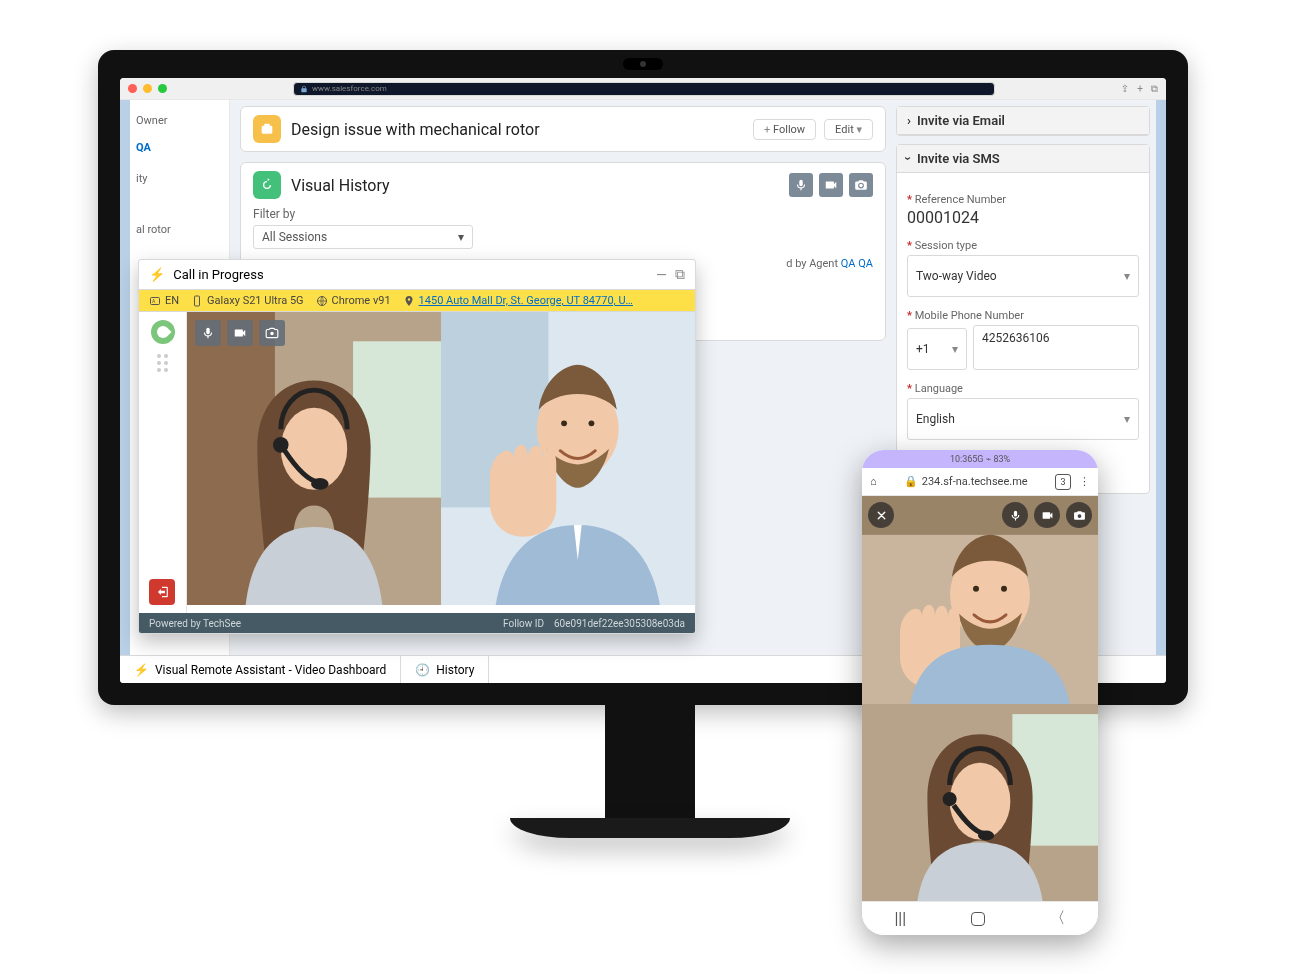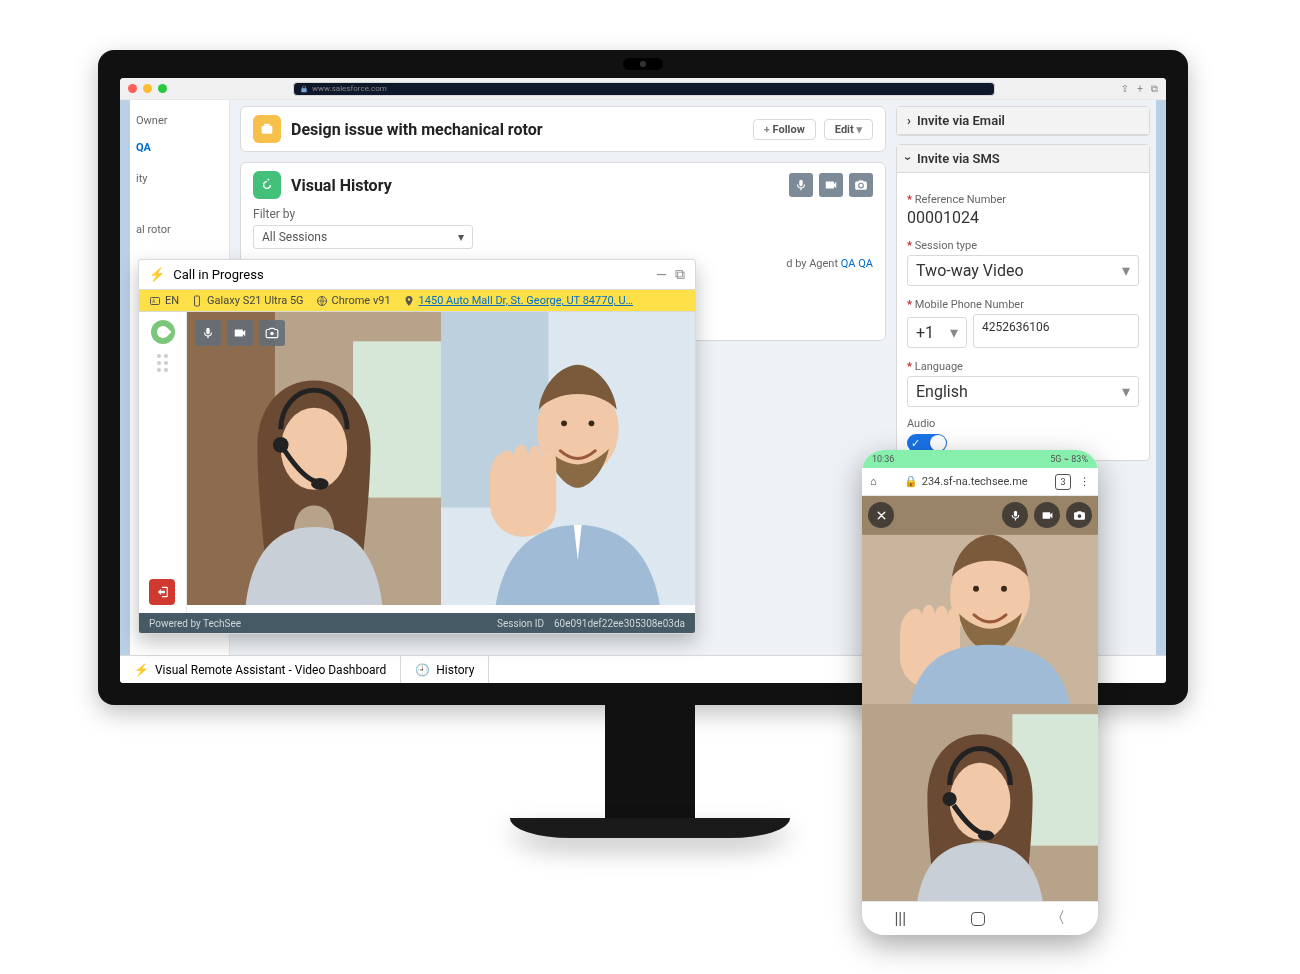--- a/index.html
+++ b/index.html
@@ -54,21 +54,21 @@
 
   
   .page { position:absolute; inset:22px 0 0 0; background:#eef2f6; display:flex; }
   .gutter{ width:10px; background:linear-gradient(#b9d0e6,#b9d0e6); }
   .leftcol { width:100px; background:#fff; border-right:1px solid var(--grey-200); padding:8px 6px; font-size:11px;}
   .leftcol .lbl{ color:var(--text-soft); margin-top:6px;}
   .leftcol .val{ color:var(--link); margin-top:14px;font-weight:bold;}
 
   .centercol { flex:1; padding:6px 10px; display:flex; flex-direction:column; gap:10px; position:relative;}
   .card { background:#fff; border:1px solid var(--grey-300); border-radius:6px; padding:8px 12px;}
-  .card-title{display:flex;align-items:center;gap:10px;font-weight:700;font-size:16px;color:#222;}
+  .card-title{display:flex;align-items:center;gap:10px;font-weight:400;font-size:16px;color:#222;}
   .sq-icon{width:28px;height:28px;border-radius:6px;display:flex;align-items:center;justify-content:center;color:#fff}
   .sq-yellow{background:var(--accent-yellow)} .sq-green{background:var(--accent-green)}
   .card-actions{display:flex;gap:8px;margin-left:auto}
   .pill{border:1px solid var(--grey-300);border-radius:4px;font-size:11px;color:#555;padding:3px 10px;background:#fff}
   .pill.follow::before{content:"+ ";color:#888}
   .pill.dd::after{content:" \25BE";color:#888}
   .filter-lbl{font-size:12px;color:var(--text-soft);margin-top:8px}
   .select-faux{margin-top:4px;width:220px;border:1px solid var(--grey-300);border-radius:3px;padding:4px 8px;
                font-size:12px;color:#555;display:flex;justify-content:space-between;align-items:center;background:#fff}
   .icon-row{display:flex;gap:6px;margin-left:auto}
@@ -78,22 +78,22 @@
   .agent-line a{color:var(--link);text-decoration:none}
 
   .rightcol { width:260px; padding:6px 6px 6px 0; font-size:12px; color:#333; }
   .rc-card{background:#fff;border:1px solid var(--grey-300);border-radius:4px;padding:0;margin-bottom:8px}
   .rc-head{background:var(--grey-100);border-bottom:1px solid var(--grey-300);padding:6px 10px;font-weight:600;
            display:flex;align-items:center;gap:6px;font-size:13px}
   .rc-body{padding:8px 10px}
   .req::before{content:"* ";color:var(--danger);font-weight:700}
   .fld-lbl{font-size:11px;color:var(--text-soft);margin-top:12px}
   .fld-val{font-size:16px;margin-top:2px}
-  .sel{border:1px solid var(--grey-300);border-radius:3px;padding:5px 8px;display:flex;justify-content:space-between;
-       align-items:flex-end;margin-top:3px;background:#fff;font-size:16px}
+  .sel{border:1px solid var(--grey-300);border-radius:3px;padding:13px 8px;display:flex;justify-content:space-between;
+       align-items:flex-end;margin-top:3px;background:#fff;font-size:12px}
   .sel .chev{color:#888}
   .phone-row{display:flex;gap:6px;margin-top:3px}
   .phone-row .cc{width:60px} .phone-row .num{flex:1}
   .input{border:1px solid var(--grey-300);border-radius:3px;padding:5px 8px;background:#fff;font-size:12px}
   .audio-lbl{font-size:11px;color:var(--text-soft);margin-top:10px}
   .toggle{position:relative;width:40px;height:18px;border-radius:10px;background:var(--sf-blue);margin-top:4px}
   .toggle .knob{position:absolute;right:1px;top:1px;width:16px;height:16px;border-radius:50%;background:#fff;
                box-shadow:0 1px 2px rgba(0,0,0,.3)}
   .toggle .ck{position:absolute;left:4px;top:3px;color:#fff;font-size:11px}
 
@@ -132,22 +132,22 @@
                 font-size:10px;display:flex;align-items:center;padding:0 10px;justify-content:space-between}
 
   
   .bottom-tabs{position:absolute;left:0;right:0;bottom:0;height:28px;background:#fff;border-top:1px solid var(--grey-300);
                display:flex;align-items:center;font-size:12px;z-index:2}
   .btab{padding:0 14px;height:100%;display:flex;align-items:center;gap:6px;border-right:1px solid var(--grey-300);cursor:pointer}
 
   
   .phone{position:absolute;left:862px;top:450px;width:236px;height:485px;background:#fff;border-radius:22px;
          box-shadow:0 10px 30px rgba(0,0,0,.35);overflow:hidden;z-index:20}
-  .ph-status{height:18px;font-size:9px;color:#555;display:flex;justify-content:space-between;align-items:center;
-             padding:0 10px;background:#86efac}
+  .ph-status{height:18px;font-size:9px;color:#555;display:flex;justify-content:center;align-items:center;
+             padding:0 10px;background:#c4b5fd}
   .ph-url{height:28px;display:flex;align-items:center;gap:8px;padding:0 8px;border-bottom:1px solid var(--grey-200);
           font-size:11px;color:#444;background:#fff}
   .ph-url .box{width:16px;height:16px;border:1.4px solid #555;border-radius:3px;display:flex;align-items:center;
                justify-content:center;font-size:9px}
   .ph-video{position:relative;height:405px;display:flex;flex-direction:column}
   .ph-top-ctrls{position:absolute;top:6px;left:6px;right:6px;display:flex;justify-content:space-between;z-index:2}
   .ph-top-ctrls .grp{display:flex;gap:6px}
   .rnd{width:26px;height:26px;border-radius:50%;background:rgba(40,40,40,.75);display:flex;align-items:center;
        justify-content:center}
   .rnd svg{width:13px;height:13px;fill:#fff}
@@ -409,21 +409,21 @@
         </div>
         <div class="exit">
           <svg viewBox="0 0 24 24">
               <path d="M10 17l-5-5 5-5v3h7v4h-7z"></path>
               <path d="M20 3h-8v2h8v14h-8v2h8a2 2 0 0 0 2-2V5a2 2 0 0 0-2-2z"></path>
             </svg>
         </div>
         <div class="footer-strip">
           <span>Powered by TechSee</span>
           <span>
-            <span>Session ID</span>
+            <span>Follow ID</span>
             &nbsp;&nbsp;
             <span>60e091def22ee305308e03da</span>
           </span>
         </div>
       </div>
     </div>
 
     <div class="bottom-tabs">
       <div class="btab">
         <span>⚡</span>

